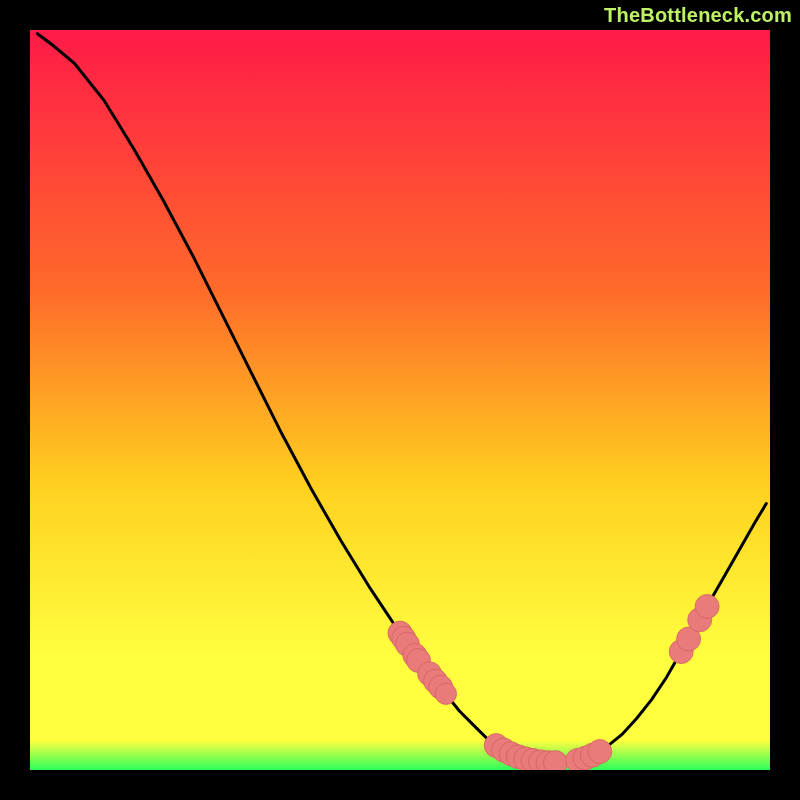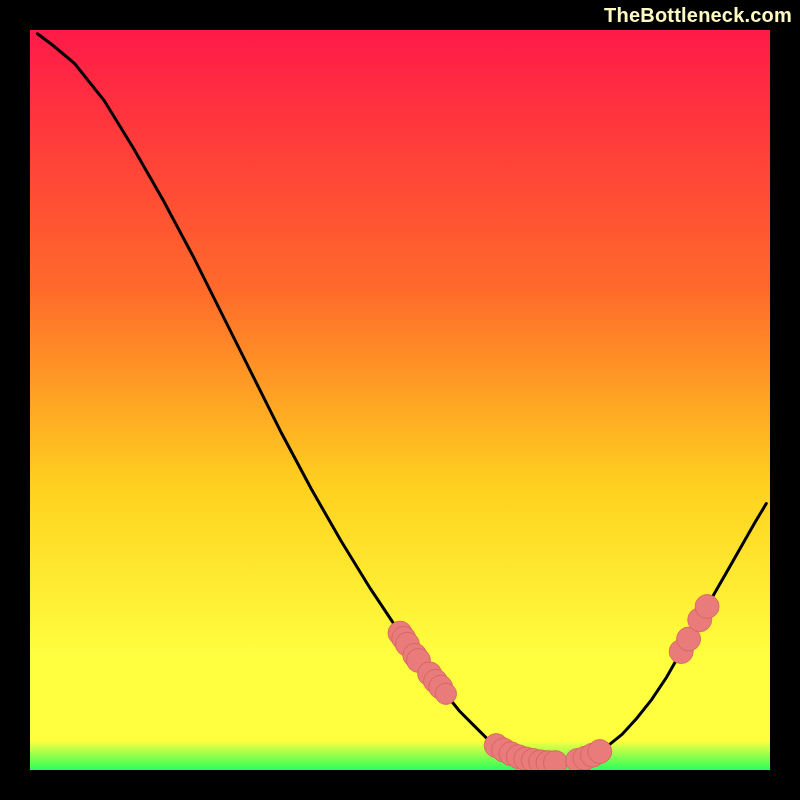--- a/index.html
+++ b/index.html
@@ -14,21 +14,21 @@
   .frame {
     position: relative;
     width: 800px;
     height: 800px;
     background: #000;
   }
   .watermark {
     position: absolute;
     top: 4px;
     right: 8px;
-    color: #fef9c3;
+    color: #bef264;
     font-size: 20px;
     font-weight: bold;
     letter-spacing: 0.2px;
     z-index: 5;
   }
   .plot {
     position: absolute;
     left: 30px;
     top: 30px;
     width: 740px;

